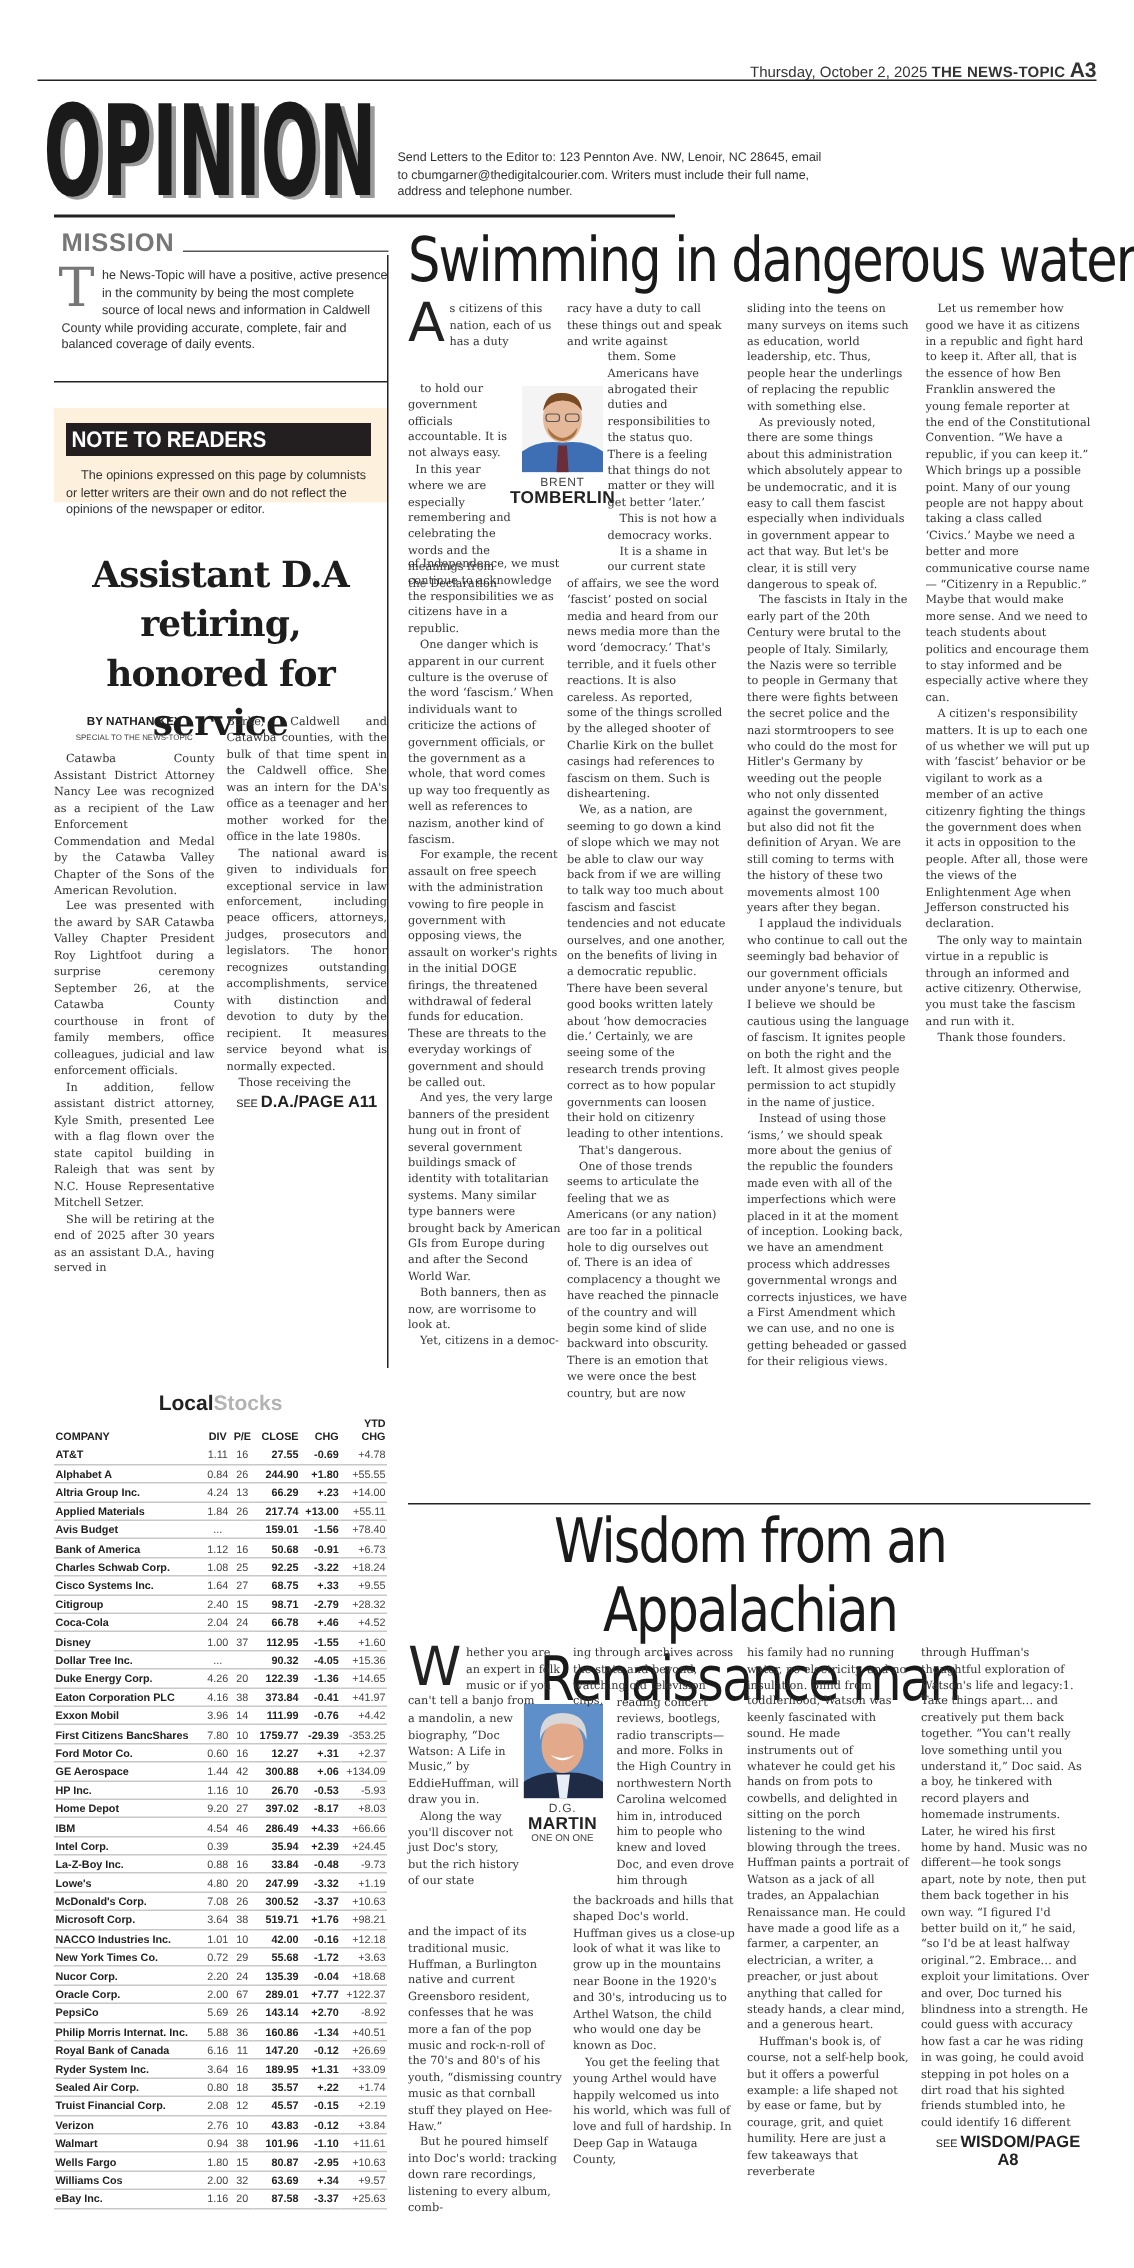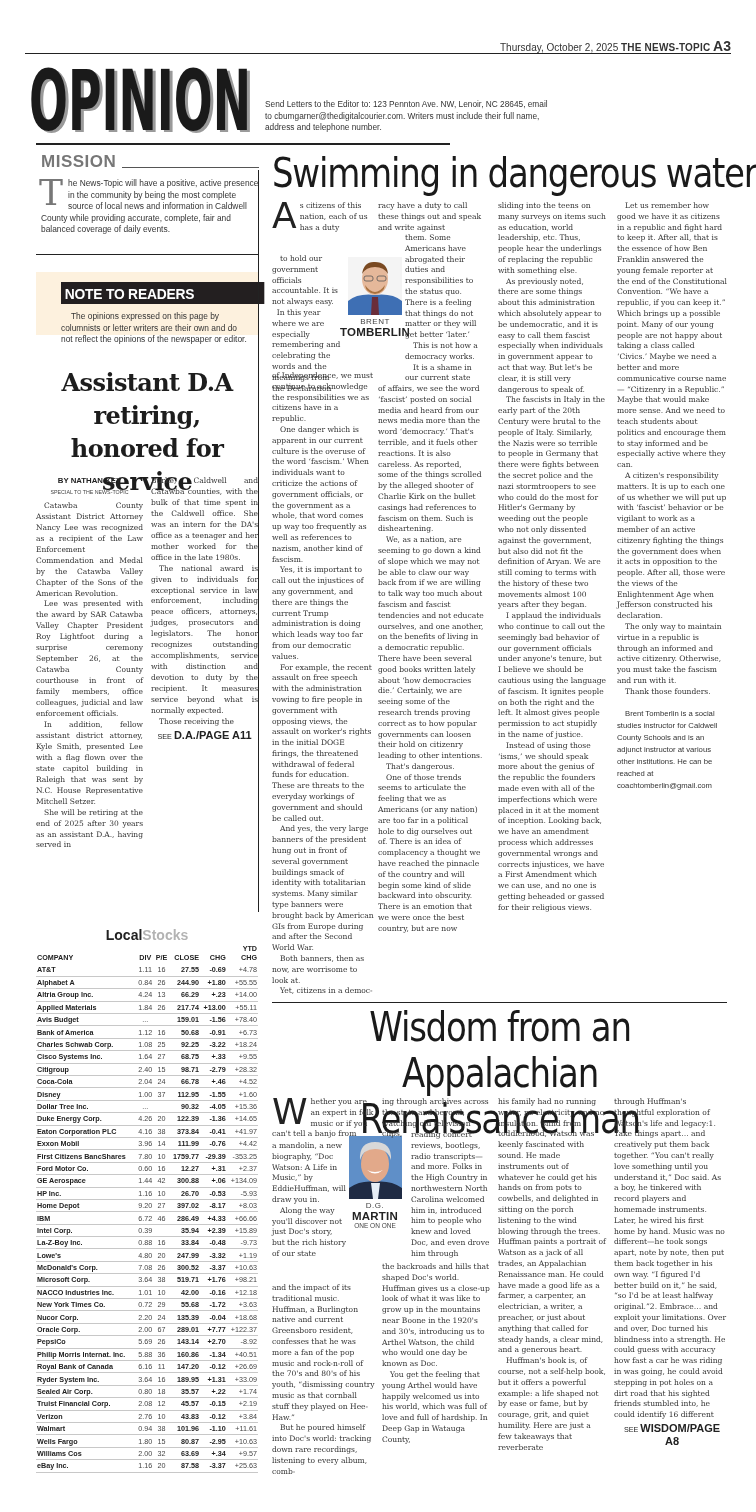--- a/index.html
+++ b/index.html
@@ -19,21 +19,21 @@
 
   
   .mission { position: absolute; top: 152px; left: 41px; width: 218px; }
   .mission-head { display: flex; align-items: flex-end; }
   .mission-title { font-family: "Liberation Sans", sans-serif; font-weight: bold; font-size: 17px; color: #777; letter-spacing: 0.5px; }
   .mission-line { flex: 1; height: 1px; background: #555; margin: 0 0 4px 6px; }
   .mission-body { margin-top: 6px; font-family: "Liberation Sans", sans-serif; font-size: 8.4px; line-height: 11.5px; color: #333; }
   .mission-body .dropcap { float: left; font-family: "DejaVu Serif", serif; font-size: 36px; line-height: 30px; color: #777; margin: 0 5px 0 -2px; }
   .mission-rule { position: absolute; top: 254px; left: 36px; width: 222px; height: 1px; background: #222; }
 
-  .note { position: absolute; top: 272px; left: 36px; width: 222px; height: 63px; background: #fdf1de; padding: 10px 9px 0 25px; }
+  .note { position: absolute; top: 272px; left: 36px; width: 222px; height: 63px; background: #fdf1de; padding: 10px 9px 0 8px; }
   .note-title { background: #231f20; color: #fff; font-family: "Liberation Sans", sans-serif; font-weight: bold; font-size: 15px; letter-spacing: -0.2px; padding: 1px 4px; height: 22px; line-height: 21px; transform: scaleX(0.92); transform-origin: left; width: 221px; }
   .note-body { margin-top: 7px; font-family: "Liberation Sans", sans-serif; font-size: 8.4px; line-height: 11.5px; color: #333; text-indent: 10px; }
 
   .ada-head { position: absolute; top: 366px; left: 36px; width: 222px; text-align: center; font-family: "DejaVu Serif", serif; font-weight: bold; font-size: 24px; line-height: 33px; color: #1d1d1d; letter-spacing: -0.6px; }
   .ada-cols { position: absolute; top: 476px; left: 36px; width: 222px; display: flex; gap: 8px; }
   .ada-col { width: 107px; font-family: "DejaVu Serif", serif; font-size: 7.5px; line-height: 10.95px; color: #333; text-align: justify; }
   .ada-col p { text-indent: 8px; }
   .byline { text-align: center; margin-bottom: 3px; }
   .byline .bn { font-family: "Liberation Sans", sans-serif; font-weight: bold; font-size: 7.8px; color: #222; }
   .byline .bs { font-family: "Liberation Sans", sans-serif; font-size: 5.3px; color: #444; }
@@ -304,33 +304,33 @@
       <tr>
         <td class="co">Home Depot</td>
         <td class="div">9.20</td>
         <td class="pe">27</td>
         <td class="close">397.02</td>
         <td class="chg">-8.17</td>
         <td class="ytd">+8.03</td>
       </tr>
       <tr>
         <td class="co">IBM</td>
-        <td class="div">6.72</td>
+        <td class="div">4.54</td>
         <td class="pe">46</td>
         <td class="close">286.49</td>
         <td class="chg">+4.33</td>
         <td class="ytd">+66.66</td>
       </tr>
       <tr>
         <td class="co">Intel Corp.</td>
         <td class="div">0.39</td>
         <td class="pe"></td>
         <td class="close">35.94</td>
         <td class="chg">+2.39</td>
-        <td class="ytd">+15.89</td>
+        <td class="ytd">+24.45</td>
       </tr>
       <tr>
         <td class="co">La-Z-Boy Inc.</td>
         <td class="div">0.88</td>
         <td class="pe">16</td>
         <td class="close">33.84</td>
         <td class="chg">-0.48</td>
         <td class="ytd">-9.73</td>
       </tr>
       <tr>
@@ -486,21 +486,20 @@
 
 <div class="col" style="top:201px;left:272px;width:102px;">
   <p class="noind"><span class="dc">A</span><span>s citizens of this nation, each of us has a duty</span></p>
 </div>
 <div class="col" style="top:254px;left:272px;width:72px;">
   <p><span id="sw-c1-narrow">to hold our government officials accountable. It is not always easy. &nbsp;&nbsp;In this year where we are especially remembering and celebrating the words and the meanings from the Declaration</span></p>
 </div>
 <div class="col" style="top:371px;left:272px;width:102px;">
   <p class="noind"><span id="sw-c1-wide">of Independence, we must continue to acknowledge the responsibilities we as citizens have in a republic.</span></p>
   <p>One danger which is apparent in our current culture is the overuse of the word ‘fascism.’ When individuals want to criticize the actions of government officials, or the government as a whole, that word comes up way too frequently as well as references to nazism, another kind of fascism.</p>
-  <p>Yes, it is important to call out the injustices of any government, and there are things the current Trump administration is doing which leads way too far from our democratic values.</p>
   <p>For example, the recent assault on free speech with the administration vowing to fire people in government with opposing views, the assault on worker's rights in the initial DOGE firings, the threatened withdrawal of federal funds for education. These are threats to the everyday workings of government and should be called out.</p>
   <p>And yes, the very large banners of the president hung out in front of several government buildings smack of identity with totalitarian systems. Many similar type banners were brought back by American GIs from Europe during and after the Second World War.</p>
   <p>Both banners, then as now, are worrisome to look at.</p>
   <p>Yet, citizens in a democ-</p>
 </div>
 
 <div class="photo" style="top:257px;left:348px;width:54px;height:58px;">
   <svg width="54" height="58" viewBox="0 0 54 58">
     <rect width="54" height="58" fill="#f4f4f4"></rect>
     <path d="M0 58 L0 44 Q10 36 27 38 Q44 36 54 44 L54 58 Z" fill="#3e6fb4"></path>
@@ -538,21 +537,20 @@
   <p>The fascists in Italy in the early part of the 20th Century were brutal to the people of Italy. Similarly, the Nazis were so terrible to people in Germany that there were fights between the secret police and the nazi stormtroopers to see who could do the most for Hitler's Germany by weeding out the people who not only dissented against the government, but also did not fit the definition of Aryan. We are still coming to terms with the history of these two movements almost 100 years after they began.</p>
   <p>I applaud the individuals who continue to call out the seemingly bad behavior of our government officials under anyone's tenure, but I believe we should be cautious using the language of fascism. It ignites people on both the right and the left. It almost gives people permission to act stupidly in the name of justice.</p>
   <p>Instead of using those ‘isms,’ we should speak more about the genius of the republic the founders made even with all of the imperfections which were placed in it at the moment of inception. Looking back, we have an amendment process which addresses governmental wrongs and corrects injustices, we have a First Amendment which we can use, and no one is getting beheaded or gassed for their religious views.</p>
 </div>
 
 <div class="col" style="top:201px;left:617px;width:110px;">
   <p>Let us remember how good we have it as citizens in a republic and fight hard to keep it. After all, that is the essence of how Ben Franklin answered the young female reporter at the end of the Constitutional Convention. “We have a republic, if you can keep it.” Which brings up a possible point. Many of our young people are not happy about taking a class called ‘Civics.’ Maybe we need a better and more communicative course name — “Citizenry in a Republic.” Maybe that would make more sense. And we need to teach students about politics and encourage them to stay informed and be especially active where they can.</p>
   <p>A citizen's responsibility matters. It is up to each one of us whether we will put up with ‘fascist’ behavior or be vigilant to work as a member of an active citizenry fighting the things the government does when it acts in opposition to the people. After all, those were the views of the Enlightenment Age when Jefferson constructed his declaration.</p>
   <p>The only way to maintain virtue in a republic is through an informed and active citizenry. Otherwise, you must take the fascism and run with it.</p>
   <p>Thank those founders.</p>
-  <p class="author-note" style="margin-top:10px">Brent Tomberlin is a social studies instructor for Caldwell County Schools and is an adjunct instructor at various other institutions. He can be reached at coachtomberlin@gmail.com</p>
 </div>
 
 <div class="mid-rule"></div>
 
 <div class="h2">
   <span>Wisdom from an Appalachian</span><br>
   <span>Renaissance man</span>
 </div>
 
 <div class="col" style="top:1097px;left:272px;width:104px;">

